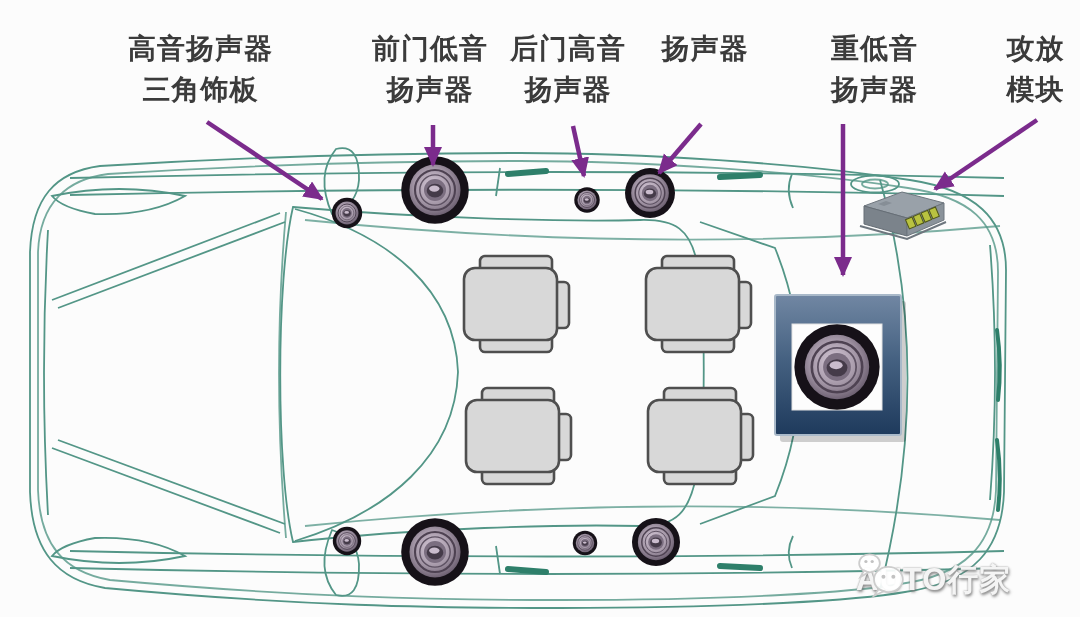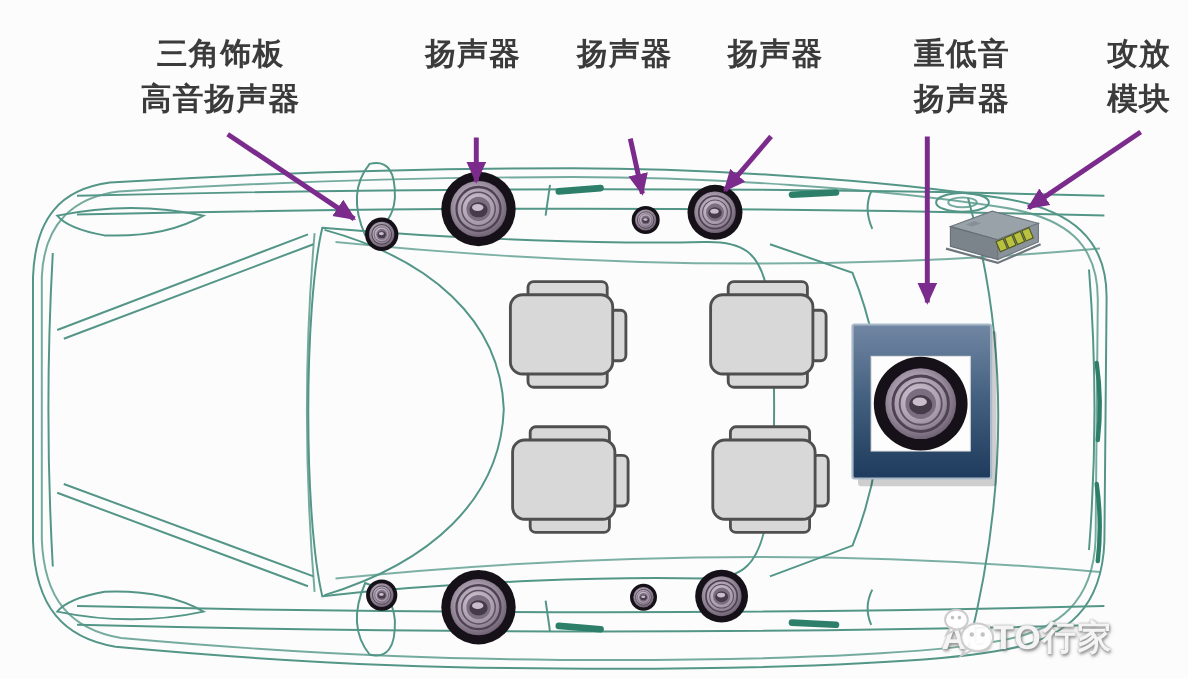--- a/index.html
+++ b/index.html
@@ -175,27 +175,29 @@
       <line x1="207" y1="122" x2="322" y2="199" marker-end="url(#arrowHead)"></line>
       <line x1="433" y1="125" x2="433" y2="165" marker-end="url(#arrowHead)"></line>
       <line x1="573" y1="126" x2="584" y2="176" marker-end="url(#arrowHead)"></line>
       <line x1="701" y1="124" x2="659" y2="173" marker-end="url(#arrowHead)"></line>
       <line x1="843" y1="124" x2="843" y2="275" marker-end="url(#arrowHead)"></line>
       <line x1="1037" y1="120" x2="935" y2="189" marker-end="url(#arrowHead)"></line>
     </g>
   </svg>
 
   <div class="label l0">
+    <div>高音扬声器</div>
     <div>三角饰板</div>
-    <div>高音扬声器</div>
   </div>
   <div class="label l1">
+    <div>前门低音</div>
     <div>扬声器</div>
   </div>
   <div class="label l2">
+    <div>后门高音</div>
     <div>扬声器</div>
   </div>
   <div class="label l3">
     <div>扬声器</div>
   </div>
   <div class="label l4">
     <div>重低音</div>
     <div>扬声器</div>
   </div>
   <div class="label l5">

